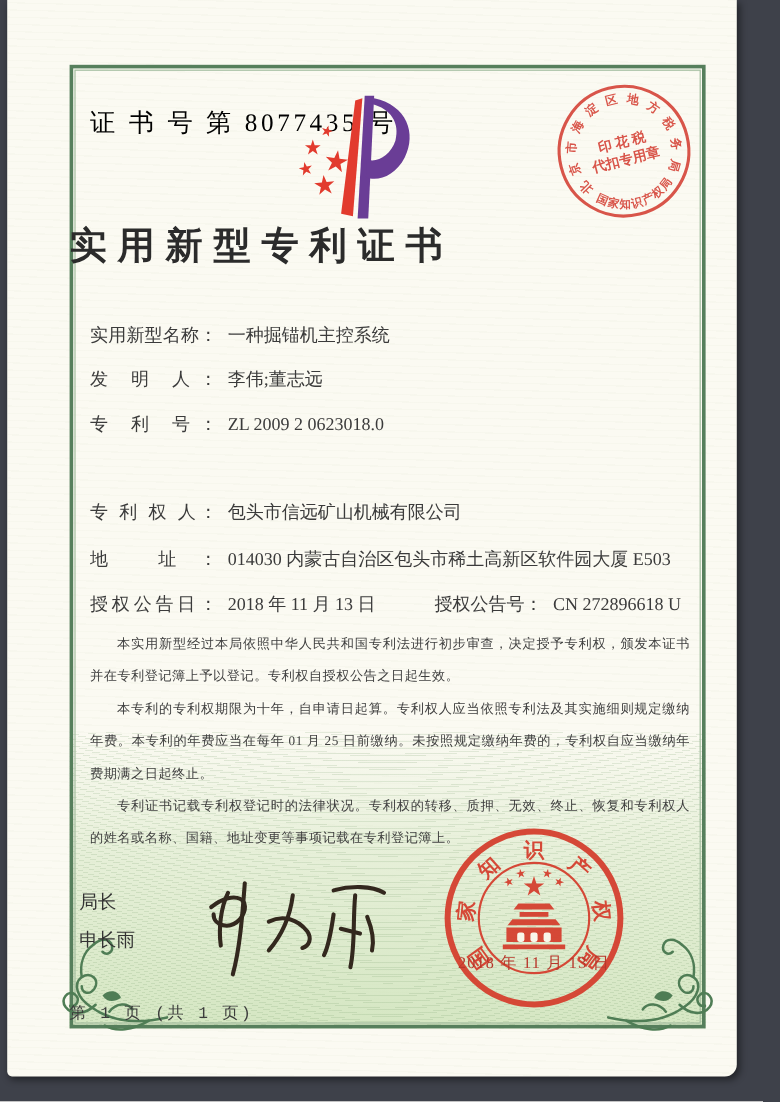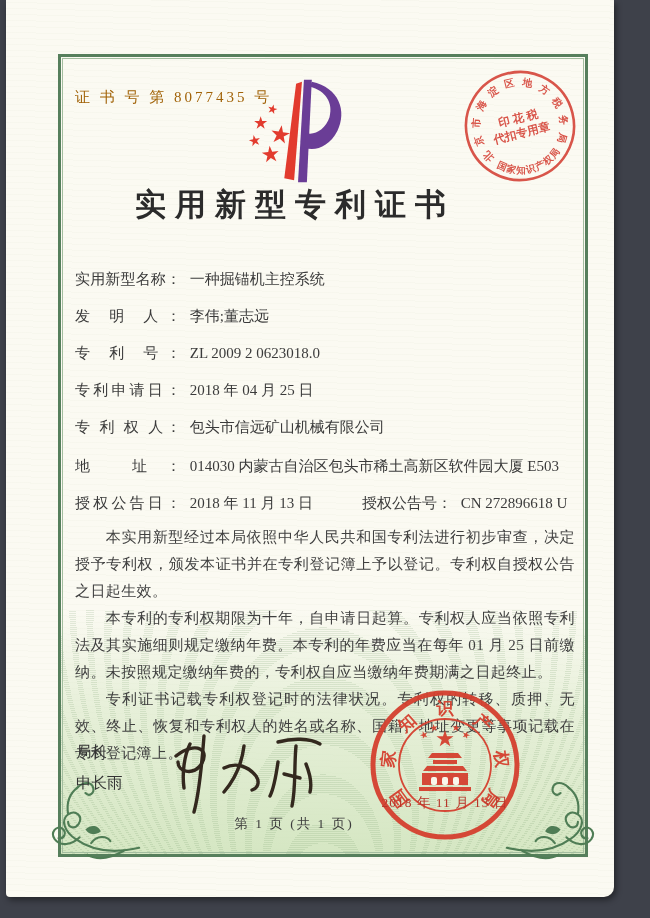--- a/index.html
+++ b/index.html
@@ -10,46 +10,46 @@
   .page-texture{position:absolute;inset:0;
         background:repeating-linear-gradient(1.5deg,rgba(196,206,176,.07) 0 1px,rgba(0,0,0,0) 1px 6px);}
   .green-band{position:absolute;left:52px;right:26px;top:610px;bottom:40px;
         background:
           repeating-radial-gradient(1000px 280px at 50% 135%,rgba(108,150,98,.17) 0 1.4px,rgba(0,0,0,0) 1.4px 7px),
           linear-gradient(to bottom,rgba(216,232,198,0) 0,rgba(214,231,196,.55) 40%,rgba(206,227,186,.85) 100%);}
   .frame{position:absolute;left:52px;top:54px;right:26px;bottom:40px;border:3px solid #567f5c;}
   .frame-inner{position:absolute;inset:1px;border:1px solid #a3bd9f;}
   .content{position:absolute;left:52px;top:54px;right:26px;bottom:40px;color:#3b3b3b;}
 
-  .cert-no{position:absolute;left:17px;top:34px;font-size:15px;letter-spacing:3px;color:#a16207;}
+  .cert-no{position:absolute;left:17px;top:34px;font-size:21px;letter-spacing:3px;color:#000000;}
   .logo{position:absolute;left:182px;top:18px;width:120px;height:118px;}
   .tax-stamp-wrap{position:absolute;left:392px;top:2px;width:140px;height:140px;
         transform:rotate(-14deg);opacity:.92;}
-  .doc-title{position:absolute;left:0;right:56px;top:130px;text-align:center;
+  .doc-title{position:absolute;left:0;right:56px;top:130px;
         font-size:31px;font-weight:700;letter-spacing:9px;color:#2b2b2b;}
 
   .field-row{position:absolute;left:17px;right:8px;font-size:15px;white-space:nowrap;}
   .flabel{display:inline-block;width:106px;text-align:justify;text-align-last:justify;
         white-space:nowrap;color:#3b3b3b;}
   .fvalue{margin-left:5px;color:#3b3b3b;}
   .fpair2{position:absolute;left:287px;top:0;}
 
   .paras{position:absolute;left:17px;right:13px;top:470px;}
-  .paras p{margin:0;font-size:15px;line-height:27px;text-align:justify;
+  .paras p{margin:0;font-size:11px;line-height:27px;text-align:justify;
         text-indent:2.05em;color:#3f3f3f;letter-spacing:.4px;}
 
-  .director-block{position:absolute;left:8px;top:688px;font-size:15.5px;color:#333;margin-left:10px;}
+  .director-block{position:absolute;left:8px;top:688px;font-size:15.5px;color:#333;}
   .director-block .name{margin-top:10px;}
   .signature{position:absolute;left:102px;top:668px;width:170px;height:95px;}
   .seal-wrap{position:absolute;left:307px;top:631px;width:160px;height:160px;opacity:.95;}
   .seal-date{position:absolute;left:297px;top:740px;width:180px;text-align:center;
         font-size:13.5px;color:#b8372b;letter-spacing:1px;}
 
-  .footer{position:absolute;left:0;right:58px;bottom:24px;text-align:center;
-        font-size:13.5px;color:#3c3c3c;letter-spacing:2px;}
+  .footer{position:absolute;left:0;right:58px;bottom:4px;text-align:left;
+        font-size:13.5px;color:#3c3c3c;letter-spacing:2px;font-family:Liberation Mono, monospace;}
 
   .ornament{position:absolute;width:96px;height:96px;}
   .ornament.bl{left:-14px;bottom:-14px;}
   .ornament.br{right:-14px;bottom:-14px;transform:scaleX(-1);}
 </style>
 </head>
 <body>
 
 <div class="stage">
   <div class="page">
@@ -142,24 +142,20 @@
         <span class="flabel">实用新型名称：</span>
         <span class="fvalue">一种掘锚机主控系统</span>
       </div>
       <div class="field-row" style="top:253px">
         <span class="flabel">发 明 人：</span>
         <span class="fvalue">李伟;董志远</span>
       </div>
       <div class="field-row" style="top:290px">
         <span class="flabel">专 利 号：</span>
         <span class="fvalue">ZL 2009 2 0623018.0</span>
-      </div>
-      <div class="field-row" style="top:327px">
-        <span class="flabel">专利申请日：</span>
-        <span class="fvalue">2018 年 04 月 25 日</span>
       </div>
       <div class="field-row" style="top:364px">
         <span class="flabel">专 利 权 人：</span>
         <span class="fvalue">包头市信远矿山机械有限公司</span>
       </div>
       <div class="field-row" style="top:403px">
         <span class="flabel">地 址：</span>
         <span class="fvalue">014030  内蒙古自治区包头市稀土高新区软件园大厦 E503</span>
       </div>
       <div class="field-row" style="top:440px">

